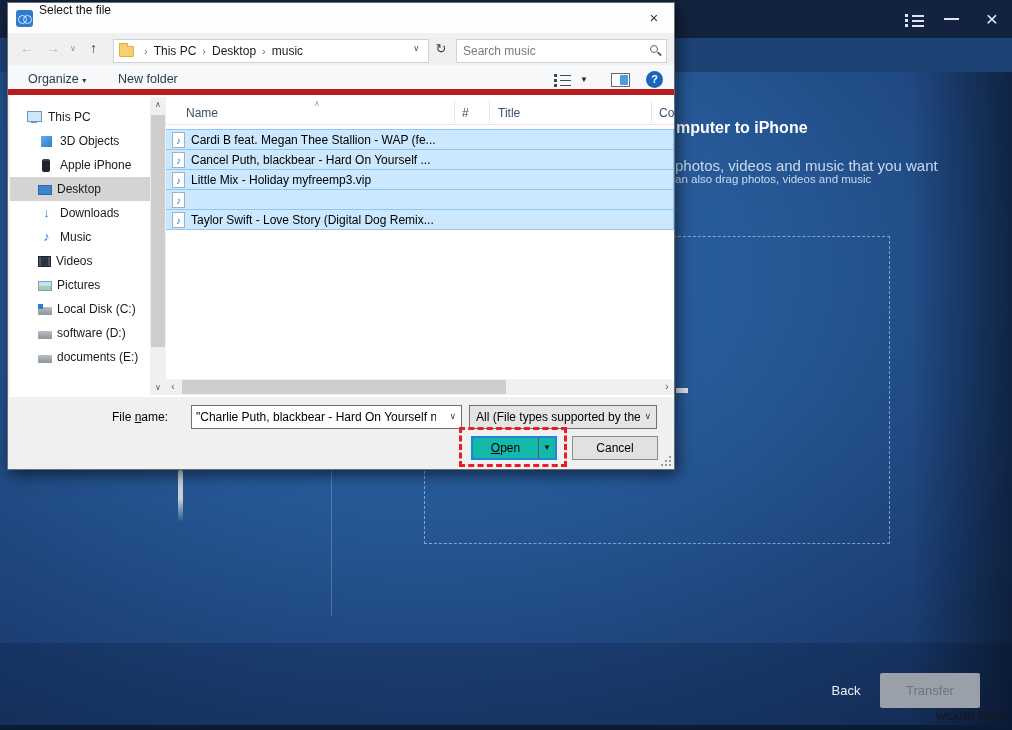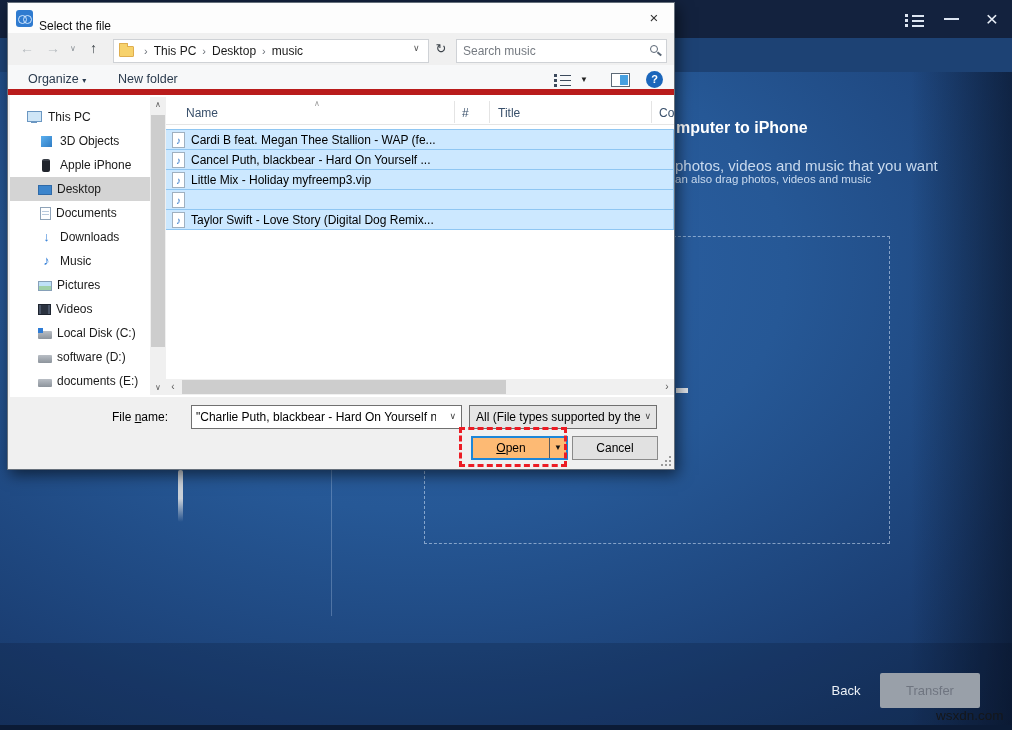--- a/index.html
+++ b/index.html
@@ -39,21 +39,21 @@
   .bottom-strip { position:absolute; left:0; top:725px; width:1012px; height:5px; background:#0b1b36; }
 
   
   .dialog { position:absolute; left:7px; top:2px; width:668px; height:468px; background:#f0f0f0;
     border:1px solid #66707c; box-shadow:3px 5px 14px rgba(0,0,0,.55); font-size:12px; color:#1a1a1a; z-index:10; }
   .dlg-titlebar { position:absolute; left:0; top:0; width:100%; height:30px; background:#fdfdfd; }
   .app-ic { position:absolute; left:8px; top:7px; width:17px; height:17px; background:#2f7bd0; border-radius:3px; }
   .app-ic::before, .app-ic::after { content:""; position:absolute; top:5px; width:7px; height:7px;
     border:1.5px solid #cfe6ff; border-radius:50%; }
   .app-ic::before { left:2px; } .app-ic::after { left:7px; }
-  .dlg-title { position:absolute; left:31px; top:16px; font-size:12px; color:#111; }
+  .dlg-title { position:absolute; left:31px; top:0; font-size:12px; color:#111; }
   .dlg-close { position:absolute; right:6px; top:4px; width:28px; height:22px; text-align:center; line-height:22px;
     font-size:15px; color:#333; }
 
   .navbtn { position:absolute; top:37px; font-size:14px; }
   .addr-box { position:absolute; left:105px; top:36px; width:316px; height:24px; background:#fff; border:1px solid #cfd2d6;
     display:flex; align-items:center; padding-left:5px; }
   .i-folder { display:inline-block; position:relative; width:15px; height:11px; background:#f7d26c; border:1px solid #dfae4f; border-radius:1px; margin-right:6px; }
   .i-folder::before { content:""; position:absolute; left:-1px; top:-4px; width:7px; height:3px; background:#f7d26c; border:1px solid #dfae4f; border-bottom:none; border-radius:1px 1px 0 0; }
   .crumb { color:#1a1a1a; padding:0 2px; }
   .crumb-sep { color:#6a7078; padding:0 4px; font-size:11px; }
@@ -123,21 +123,21 @@
   .dlg-bottom { position:absolute; left:0; top:394px; width:100%; height:72px; background:#f0f0f0; }
   .fn-label { position:absolute; left:104px; top:13px; width:76px; text-align:left; font-size:12px; color:#000; }
   .accel { text-decoration:underline; }
   .combo { position:absolute; top:8px; height:24px; border:1px solid #707070; font-size:12px; }
   .combo .chev { position:absolute; right:5px; top:5px; font-size:9px; color:#404040; }
   .combo1 { left:183px; width:271px; background:#fff; }
   .combo1 input { position:absolute; left:4px; top:2px; width:240px; height:18px; border:none; outline:none; background:transparent;
     font-family:"Liberation Sans", sans-serif; font-size:12px; color:#000; }
   .combo2 { left:461px; width:188px; background:#e5e5e5; }
   .combo2 .val { position:absolute; left:6px; top:4px; width:164px; white-space:nowrap; overflow:hidden; color:#000; }
-  .open-btn { position:absolute; left:463px; top:39px; width:97px; height:24px; background:#fdba74; border:2px solid #1d86d8; display:flex; }
+  .open-btn { position:absolute; left:463px; top:39px; width:86px; height:24px; background:#14b8a6; border:2px solid #1d86d8; display:flex; }
   .open-main { flex:1; text-align:center; line-height:20px; font-size:12px; color:#000; }
   .open-split { width:17px; border-left:1px solid #5a5a5a; text-align:center; line-height:20px; font-size:8px; color:#111; }
   .annotation { position:absolute; left:451px; top:30px; width:108px; height:40px; border:3px dashed #ec1c24; pointer-events:none; }
   .cancel-btn { position:absolute; left:564px; top:39px; width:86px; height:24px; background:#e1e1e1; border:1px solid #8a8a8a;
     text-align:center; line-height:22px; font-size:12px; color:#000; }
   .grip { position:absolute; right:3px; bottom:3px; width:10px; height:10px; }
   .grip::before { content:""; position:absolute; right:0; bottom:0; width:2px; height:2px; background:#9a9a9a;
     box-shadow:-4px 0 0 #9a9a9a, -8px 0 0 #9a9a9a, 0 -4px 0 #9a9a9a, -4px -4px 0 #9a9a9a, 0 -8px 0 #9a9a9a; }
 </style>
 </head>
@@ -222,38 +222,34 @@
         </div>
       <div class="sb-item depth1">
           <span class="si i-phone"></span>
           <span>Apple iPhone</span>
         </div>
       <div class="sb-item depth1 selected">
           <span class="si i-desktop"></span>
           <span>Desktop</span>
         </div>
       <div class="sb-item depth1">
-          <span class="si i-doc"></span>
-          <span>Documents</span>
-        </div>
-      <div class="sb-item depth1">
           <span class="si i-glyph">↓</span>
           <span>Downloads</span>
         </div>
       <div class="sb-item depth1">
           <span class="si i-glyph">♪</span>
           <span>Music</span>
         </div>
       <div class="sb-item depth1">
+          <span class="si i-video"></span>
+          <span>Videos</span>
+        </div>
+      <div class="sb-item depth1">
           <span class="si i-pic"></span>
           <span>Pictures</span>
-        </div>
-      <div class="sb-item depth1">
-          <span class="si i-video"></span>
-          <span>Videos</span>
         </div>
       <div class="sb-item depth1">
           <span class="si i-disk c"></span>
           <span>Local Disk (C:)</span>
         </div>
       <div class="sb-item depth1">
           <span class="si i-disk"></span>
           <span>software (D:)</span>
         </div>
       <div class="sb-item depth1">

